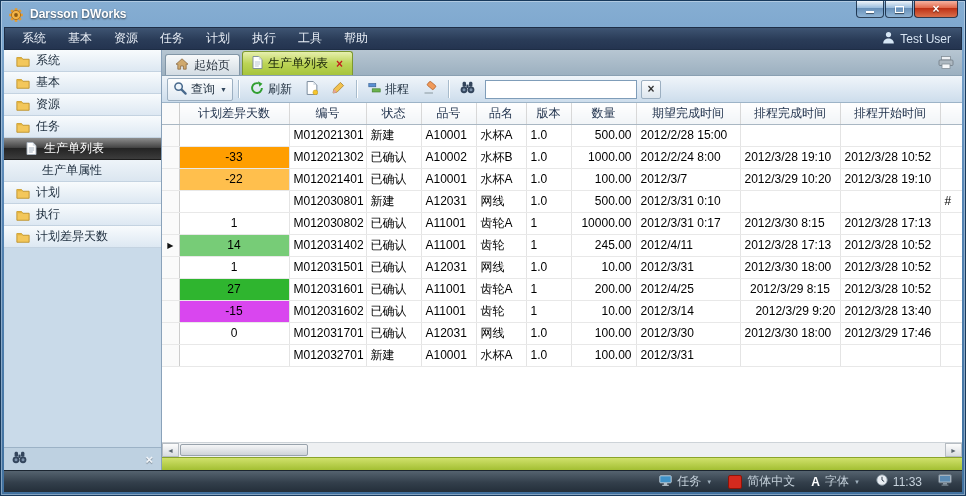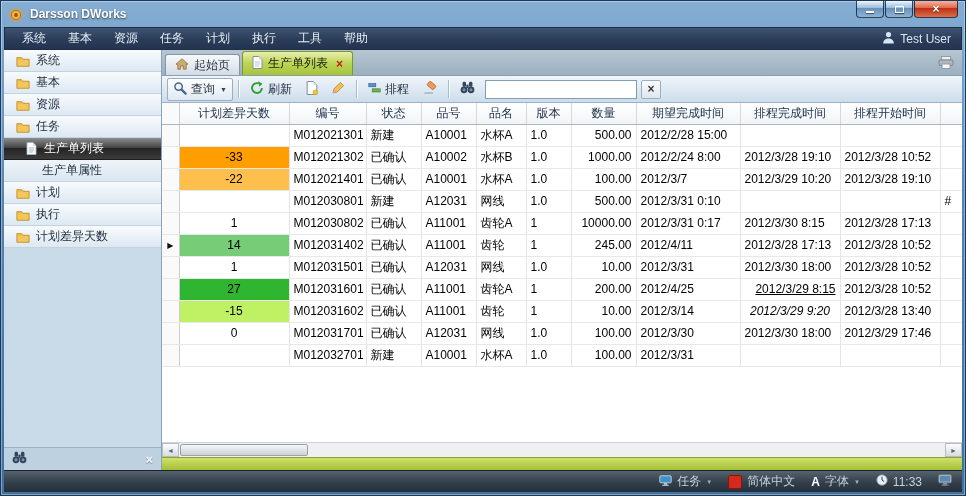--- a/index.html
+++ b/index.html
@@ -452,35 +452,35 @@
               <tr>
                 <td class="ind"></td>
                 <td style="text-align: center; background: rgb(47, 181, 47);">27</td>
                 <td style="text-align: left;">M012031601</td>
                 <td style="text-align: left;">已确认</td>
                 <td style="text-align: left;">A11001</td>
                 <td style="text-align: left;">齿轮A</td>
                 <td style="text-align: left;">1</td>
                 <td style="text-align: right;">200.00</td>
                 <td style="text-align: left;">2012/4/25</td>
-                <td style="text-align: right; text-decoration: underline;">2012/3/29 8:15</td>
+                <td style="text-align: center;">2012/3/29 8:15</td>
                 <td style="text-align: left;">2012/3/28 10:52</td>
                 <td style="text-align: left;"></td>
               </tr>
               <tr>
                 <td class="ind"></td>
-                <td style="text-align: center; background: #bef264;">-15</td>
+                <td style="text-align: center; background: #d946ef;">-15</td>
                 <td style="text-align: left;">M012031602</td>
                 <td style="text-align: left;">已确认</td>
                 <td style="text-align: left;">A11001</td>
                 <td style="text-align: left;">齿轮</td>
                 <td style="text-align: left;">1</td>
                 <td style="text-align: right;">10.00</td>
                 <td style="text-align: left;">2012/3/14</td>
-                <td style="text-align: center; font-style: italic;">2012/3/29 9:20</td>
+                <td style="text-align: right;">2012/3/29 9:20</td>
                 <td style="text-align: left;">2012/3/28 13:40</td>
                 <td style="text-align: left;"></td>
               </tr>
               <tr>
                 <td class="ind"></td>
                 <td style="text-align: center;">0</td>
                 <td style="text-align: right;">M012031701</td>
                 <td style="text-align: left;">已确认</td>
                 <td style="text-align: left;">A12031</td>
                 <td style="text-align: left;">网线</td>

